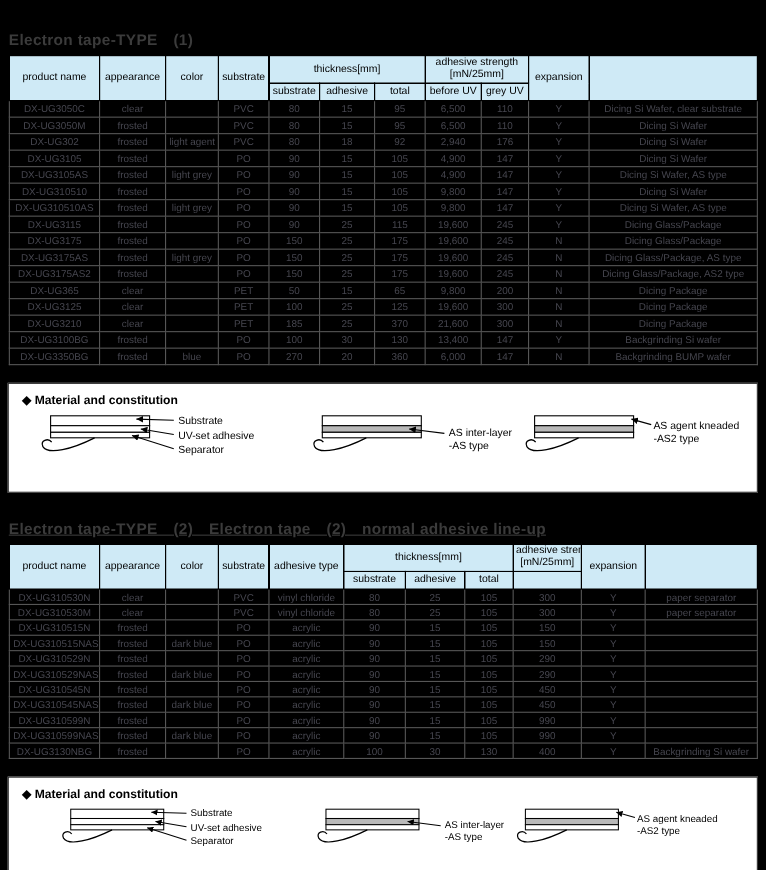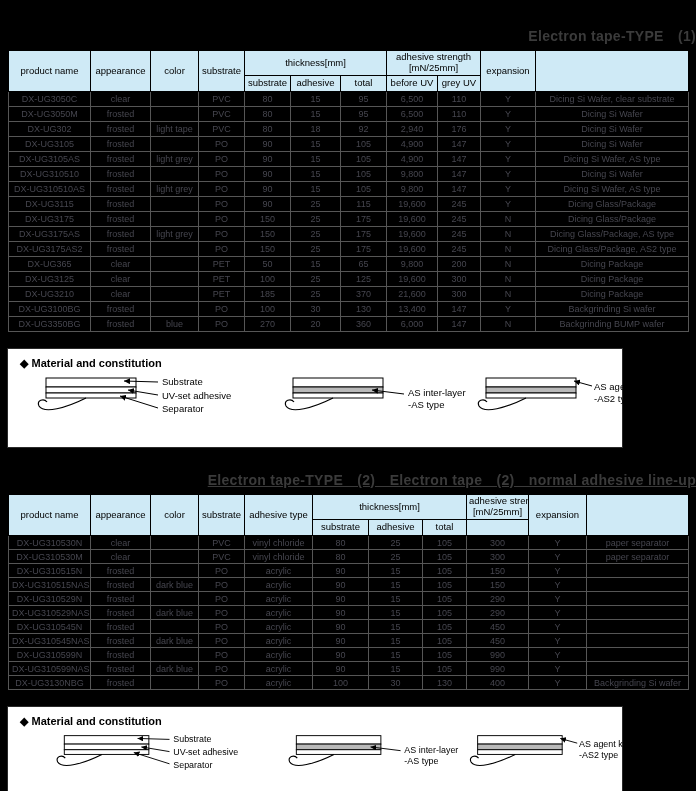--- a/index.html
+++ b/index.html
@@ -4,40 +4,39 @@
 <style>
   html,body{margin:0;padding:0;}
   body{
     width:696px;height:791px;background:#000;overflow:hidden;
     font-family:"Liberation Sans", sans-serif;
   }
   .page{padding-top:28px;}
   .sec-title{
     margin:0 0 4px 8px;font-size:14px;font-weight:bold;color:#3b3b3b;
     letter-spacing:.3px;
-    text-align:right;
   }
   table.spec{
     border-collapse:collapse;table-layout:fixed;width:680px;margin-left:8px;
   }
   table.spec th{
     background:#cfeaf6;border:1px solid #000;color:#000;
     font-size:9.5px;font-weight:normal;padding:1px 2px;line-height:1.15;
     text-align:center;overflow:hidden;white-space:nowrap;
   }
   table.spec thead tr.h1 th{height:22px;}
   table.spec thead tr.h2 th{height:13px;}
   table.spec td{
     border:1px solid #565656;color:#46464f;font-size:9px;
     padding:0 3px;height:13px;text-align:center;white-space:nowrap;overflow:hidden;
   }
   #table1 td{height:14px;}
   td.col-name,td.col-remark{text-align:left;}
   .diagram{
-    width:616px;height:100px;background:#fff;margin:16px 0 0 7px;
+    width:682px;height:100px;background:#fff;margin:16px 0 0 7px;
     border:1px solid #2a2a2a;box-sizing:border-box;
   }
   .diagram .d-title{
     font-size:11px;font-weight:bold;color:#000;padding:8px 0 0 12px;
   }
   .diagram svg{display:block;margin-top:2px;}
   .diagram svg text{font-family:"Liberation Sans",sans-serif;font-size:9.5px;fill:#000;}
   #diagram2{margin-top:16px;height:92px;}
   .mt2{margin-top:24px;text-decoration:underline;}
 </style>
@@ -107,21 +106,21 @@
           <td class="col-th_adhesive">15</td>
           <td class="col-th_total">95</td>
           <td class="col-before_uv">6,500</td>
           <td class="col-after_uv">110</td>
           <td class="col-expansion">Y</td>
           <td class="col-remark">Dicing Si Wafer</td>
         </tr>
         <tr>
           <td class="col-name">DX-UG302</td>
           <td class="col-appearance">frosted</td>
-          <td class="col-color">light tape</td>
+          <td class="col-color">light agent</td>
           <td class="col-substrate">PVC</td>
           <td class="col-th_substrate">80</td>
           <td class="col-th_adhesive">18</td>
           <td class="col-th_total">92</td>
           <td class="col-before_uv">2,940</td>
           <td class="col-after_uv">176</td>
           <td class="col-expansion">Y</td>
           <td class="col-remark">Dicing Si Wafer</td>
         </tr>
         <tr>

